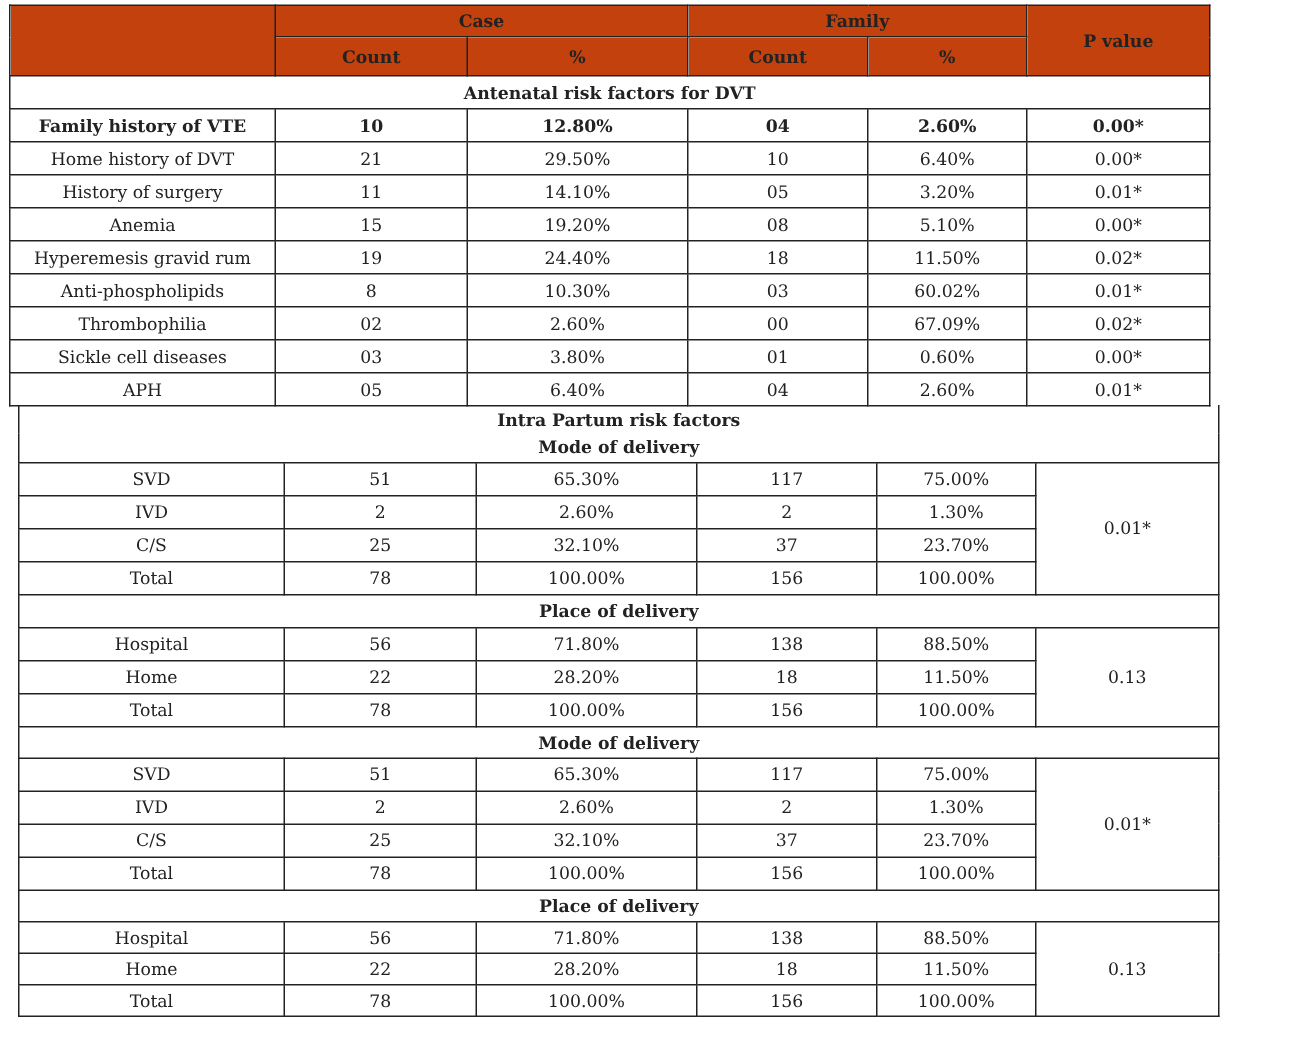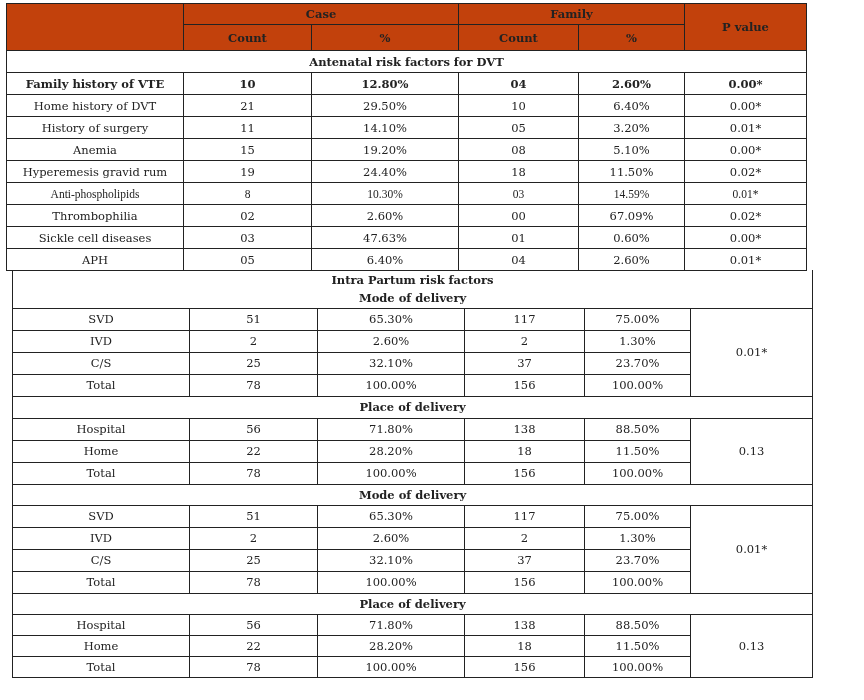--- a/index.html
+++ b/index.html
@@ -75,40 +75,40 @@
         <td>0.00*</td>
       </tr>
       <tr style="height: 22px;">
         <td>Hyperemesis gravid rum</td>
         <td>19</td>
         <td>24.40%</td>
         <td>18</td>
         <td>11.50%</td>
         <td>0.02*</td>
       </tr>
-      <tr style="height: 22px; font-family: Liberation Serif, serif;">
+      <tr style="height: 22px;">
         <td>Anti-phospholipids</td>
         <td>8</td>
         <td>10.30%</td>
         <td>03</td>
-        <td>14.59%</td>
+        <td>60.02%</td>
         <td>0.01*</td>
       </tr>
       <tr style="height: 22px;">
         <td>Thrombophilia</td>
         <td>02</td>
         <td>2.60%</td>
         <td>00</td>
         <td>67.09%</td>
         <td>0.02*</td>
       </tr>
       <tr style="height: 22px;">
         <td>Sickle cell diseases</td>
         <td>03</td>
-        <td>47.63%</td>
+        <td>3.80%</td>
         <td>01</td>
         <td>0.60%</td>
         <td>0.00*</td>
       </tr>
       <tr style="height: 22px;">
         <td>APH</td>
         <td>05</td>
         <td>6.40%</td>
         <td>04</td>
         <td>2.60%</td>

